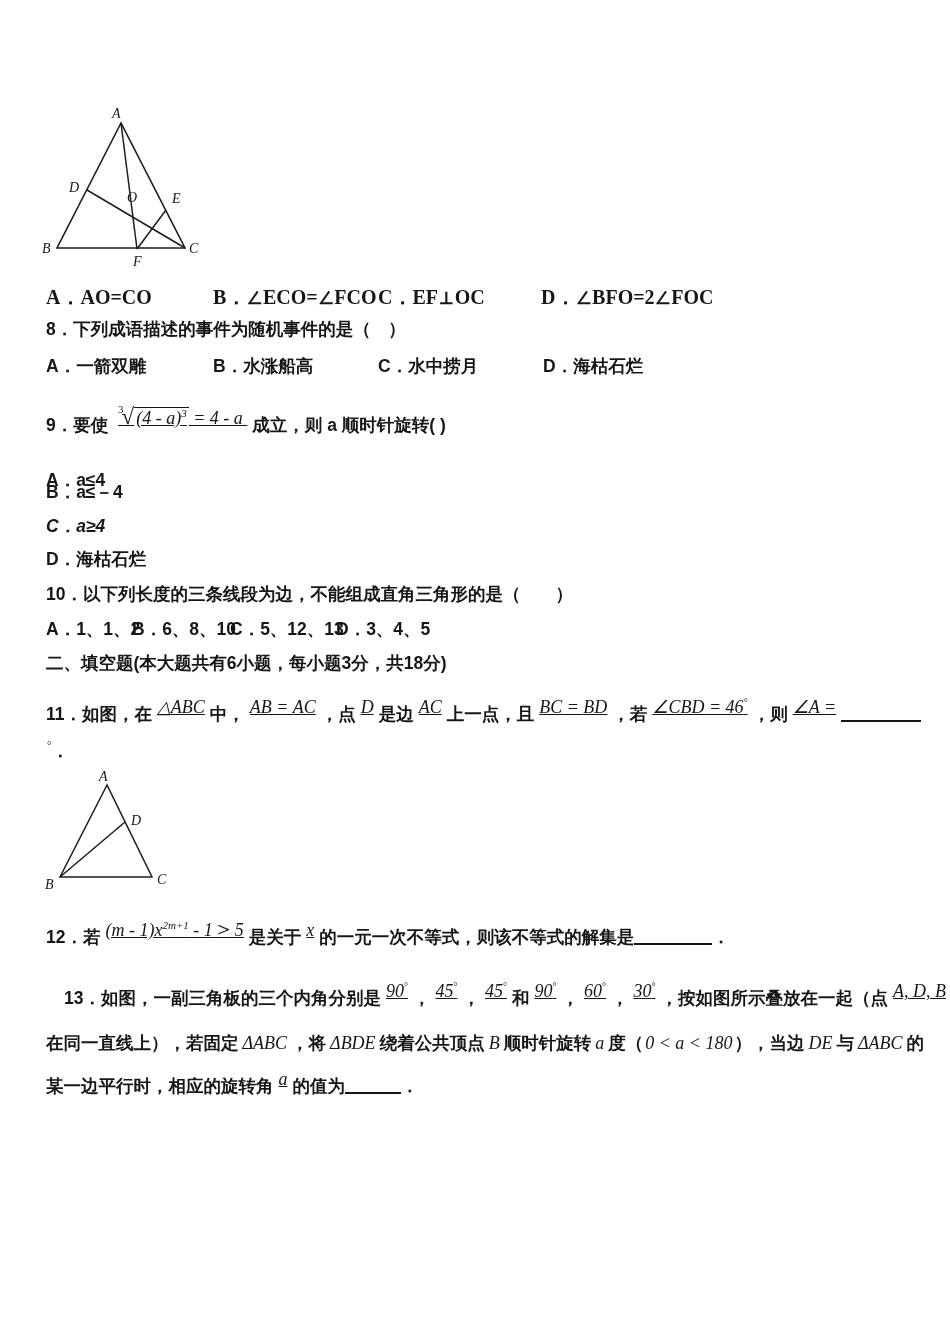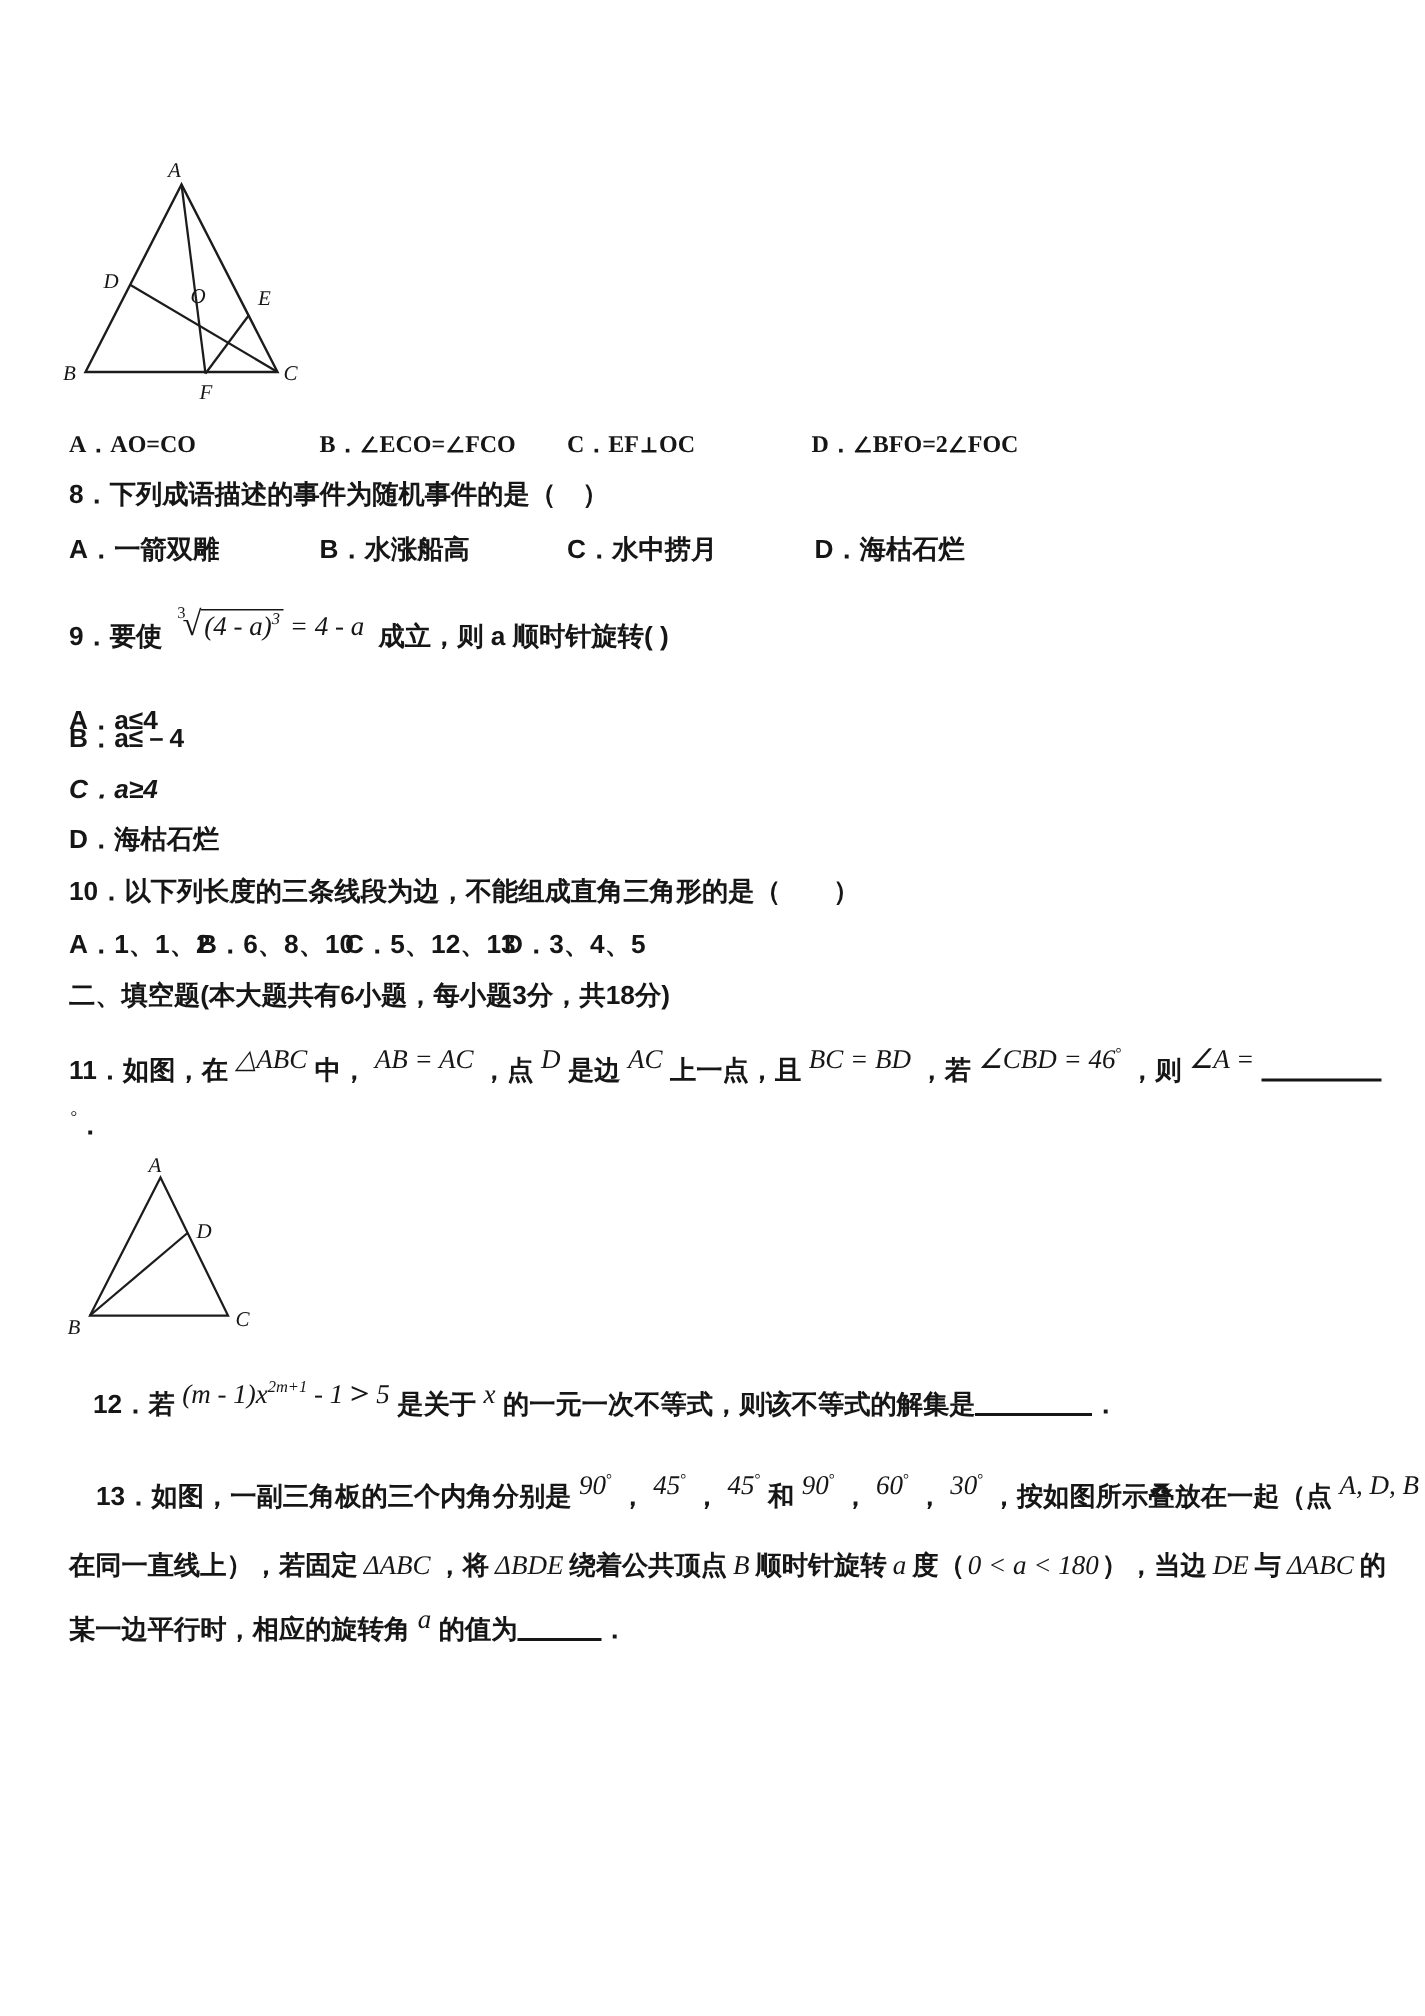--- a/index.html
+++ b/index.html
@@ -3,24 +3,24 @@
 <meta charset="utf-8">
 <style>
   html,body{margin:0;padding:0;background:#e8e8e8;}
   .page{
     position:relative;width:950px;height:1344px;background:#ffffff;
     font-family:"Liberation Sans",sans-serif;color:#161616;overflow:hidden;
     margin:0 auto;
   }
   .line{position:absolute;white-space:nowrap;font-size:17.5px;line-height:26px;}
   .cn{font-family:"Liberation Sans",sans-serif;font-weight:700;}
-  .opt{font-family:"Liberation Serif",serif;font-weight:700;font-size:16px;}
+  .opt{font-family:"Liberation Serif",serif;font-weight:700;font-size:20px;}
   .abs{position:absolute;white-space:nowrap;}
   .m{font-family:"Liberation Serif",serif;font-style:italic;font-weight:400;font-size:18px;}
-  .mr{vertical-align:7px;margin:0 5px;}
+  .mr{vertical-align:7px;margin:0 5px;text-decoration:underline;}
   .m sup{font-size:11px;}
   sup.deg{font-size:10px;font-style:normal;}
   .rootidx{font-size:10px;font-style:normal;vertical-align:11px;margin-right:-2px;}
   .radsign{font-style:normal;font-size:23px;font-weight:400;}
   .radicand{border-top:1.6px solid #161616;padding:0 2px;font-style:italic;}
   .blank{display:inline-block;border-bottom:2px solid #161616;height:14px;vertical-align:-2px;}
   .gt{font-size:22px;font-style:normal;}
   svg text{font-family:"Liberation Serif",serif;font-style:italic;font-size:14px;fill:#161616;}
   .smalldeg{font-size:11px;vertical-align:8px;font-family:"Liberation Serif",serif;}
 </style>
@@ -89,21 +89,21 @@
 
   <svg style="position:absolute;left:35px;top:763px;" width="145" height="135" viewBox="0 0 145 135">
     <path d="M72 22 L25 114 L117 114 Z" fill="none" stroke="#1c1c1c" stroke-width="1.5"></path>
     <path d="M25 114 L90 59" fill="none" stroke="#1c1c1c" stroke-width="1.5"></path>
     <text x="64" y="18">A</text>
     <text x="96" y="62">D</text>
     <text x="10" y="126">B</text>
     <text x="122" y="121">C</text>
   </svg>
 
-  <div class="line" style="top:912px;left:46px;margin-left:16px;">
+  <div class="line" style="top:912px;left:46px;">
     <span class="cn">12．若</span><span class="m mr"><span>(m - 1)x</span><sup>2m+1</sup><span> - 1</span><span class="gt">＞</span><span>5</span></span><span class="cn">是关于</span><span class="m mr">x</span><span class="cn">的一元一次不等式，则该不等式的解集是</span><span class="blank" style="width:78px;"></span><span class="cn">．</span>
   </div>
 
   <div class="line" style="top:974px;left:46px;margin-left:18px;">
     <span class="cn">13．如图，一副三角板的三个内角分别是</span><span class="m mr"><span>90</span><sup class="deg">°</sup></span><span class="cn">，</span><span class="m mr"><span>45</span><sup class="deg">°</sup></span><span class="cn">，</span><span class="m mr"><span>45</span><sup class="deg">°</sup></span><span class="cn">和</span><span class="m mr"><span>90</span><sup class="deg">°</sup></span><span class="cn">，</span><span class="m mr"><span>60</span><sup class="deg">°</sup></span><span class="cn">，</span><span class="m mr"><span>30</span><sup class="deg">°</sup></span><span class="cn">，按如图所示叠放在一起（点</span><span class="m mr">A, D, B</span>
   </div>
 
   <div class="line" style="top:1030px;left:46px;">
     <span class="cn">在同一直线上），若固定</span><span class="m" style="margin:0 4px;">ΔABC</span><span class="cn">，将</span><span class="m" style="margin:0 4px;">ΔBDE</span><span class="cn">绕着公共顶点</span><span class="m" style="margin:0 4px;">B</span><span class="cn">顺时针旋转</span><span class="m" style="margin:0 4px;">a</span><span class="cn">度（</span><span class="m" style="margin:0 2px;">0 &lt; a &lt; 180</span><span class="cn">），当边</span><span class="m" style="margin:0 4px;">DE</span><span class="cn">与</span><span class="m" style="margin:0 4px;">ΔABC</span><span class="cn">的</span>
   </div>

